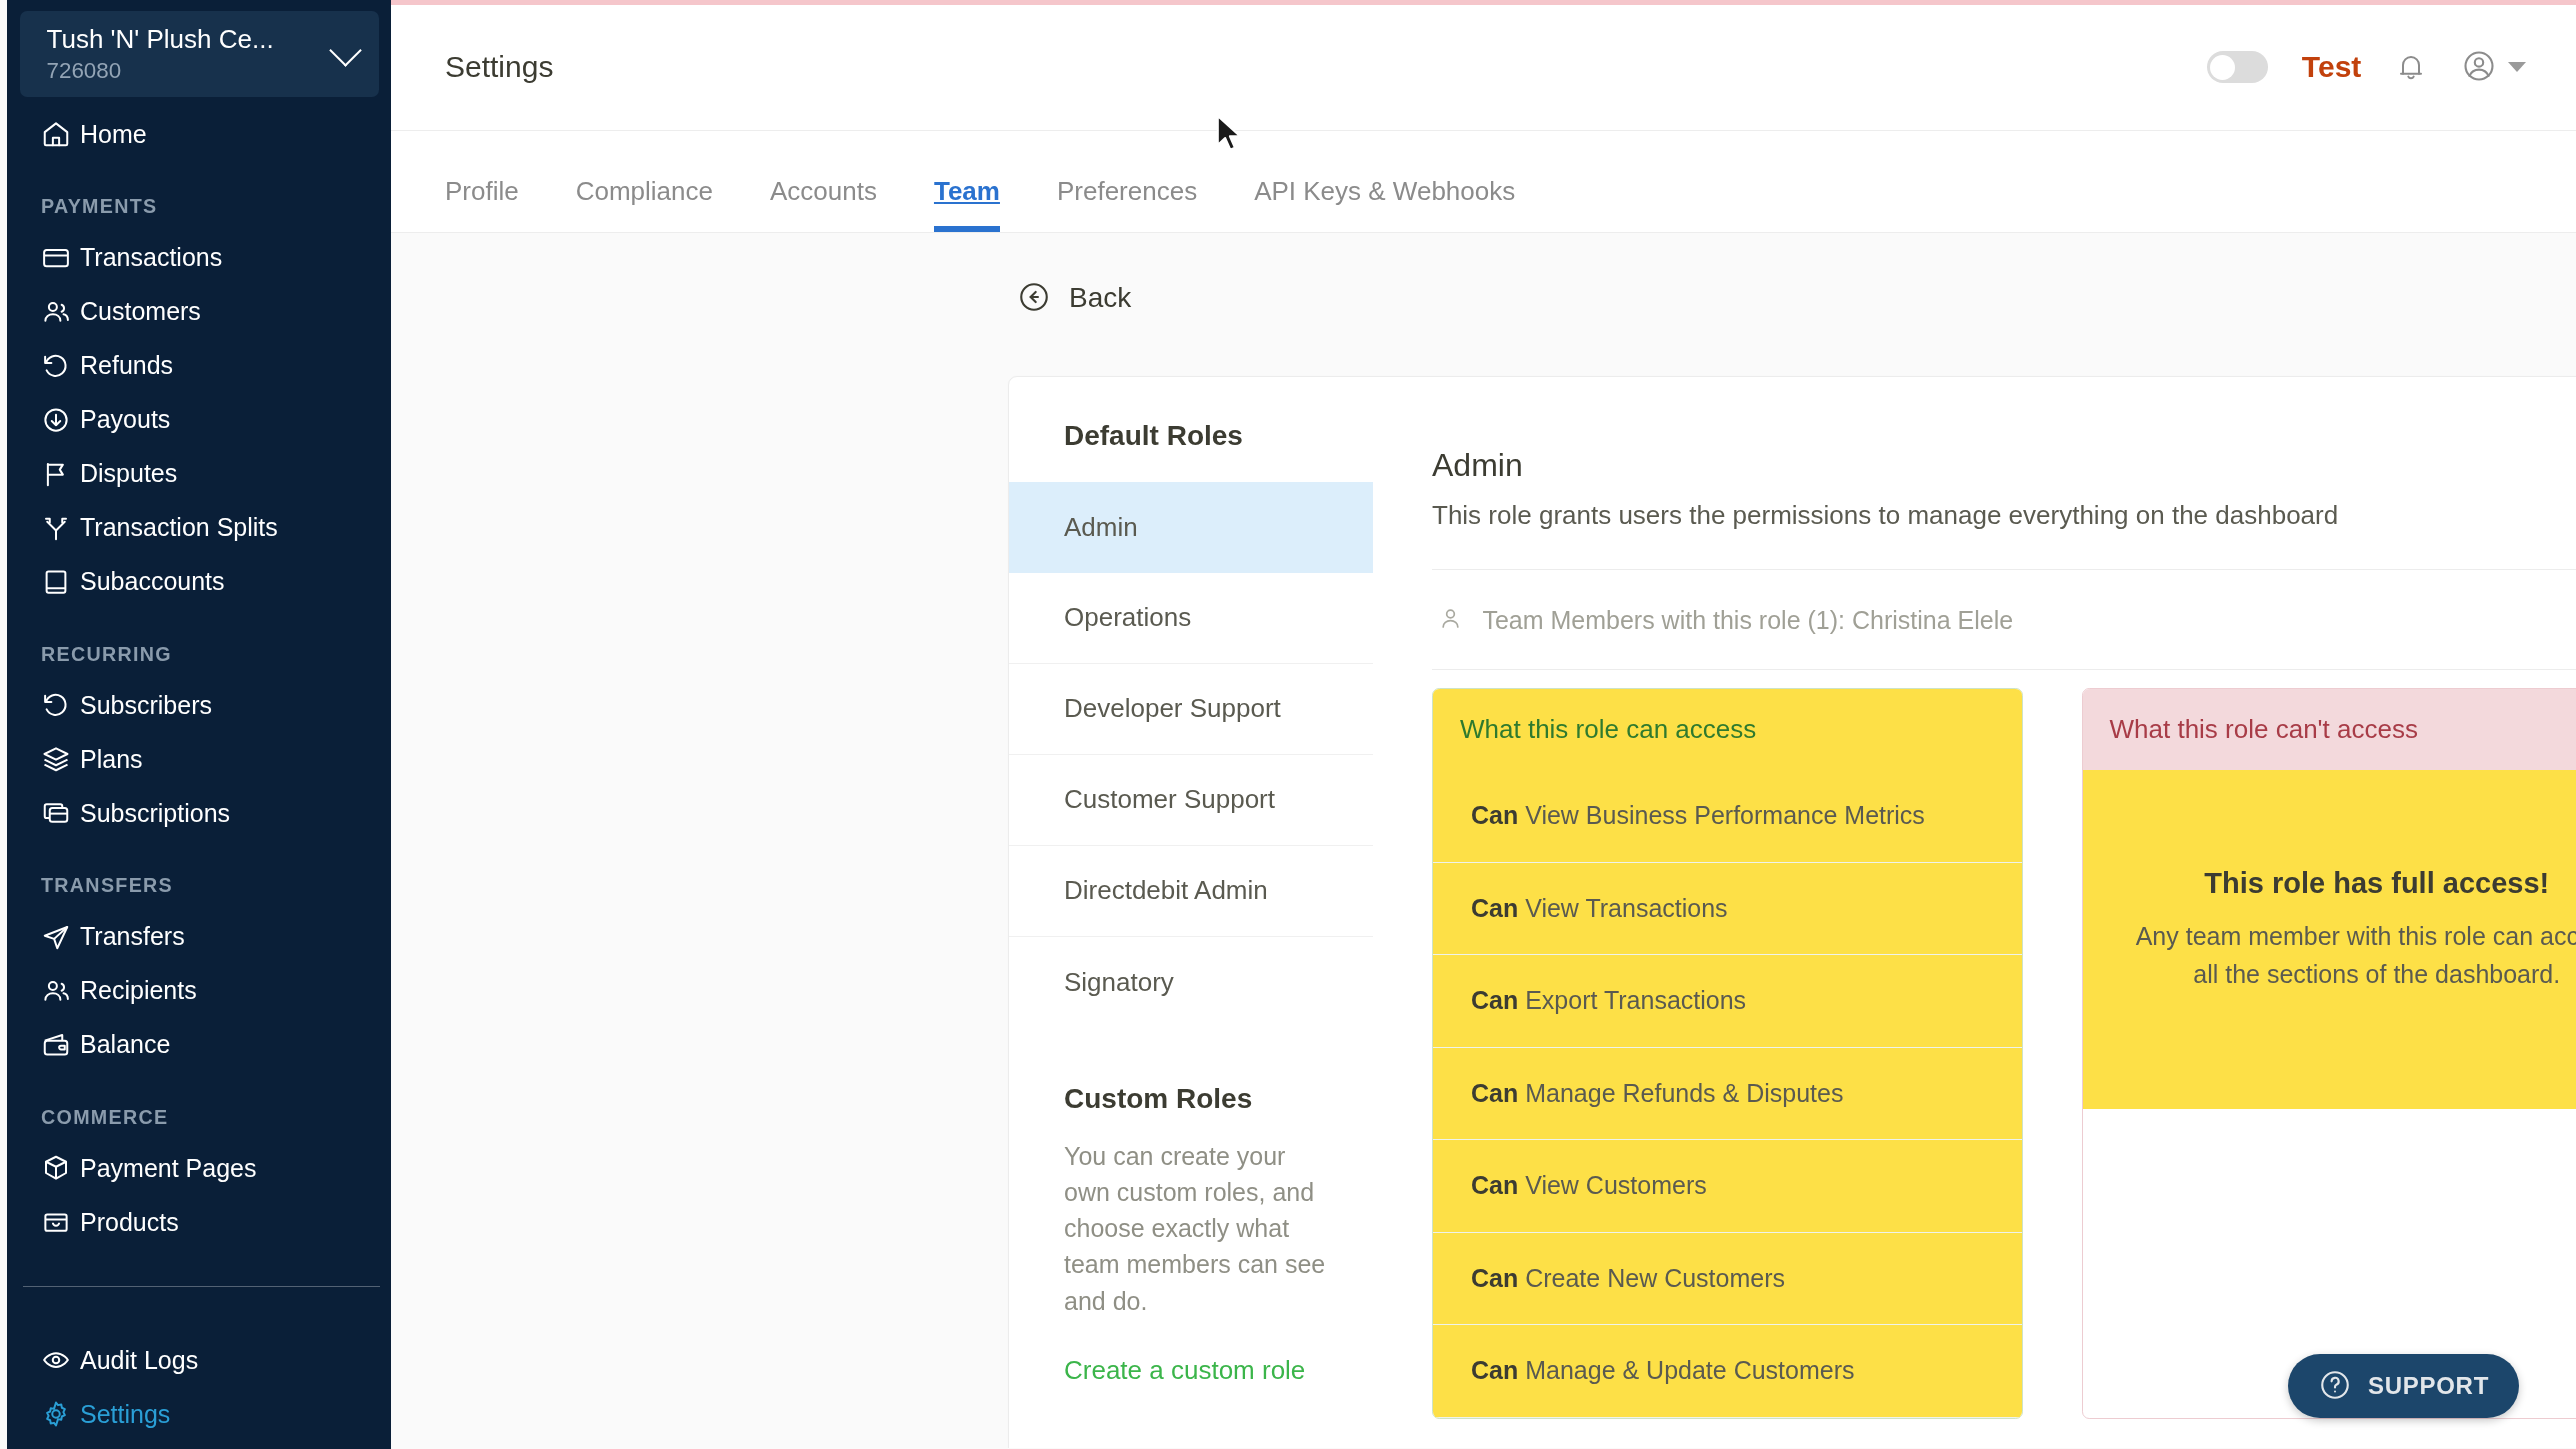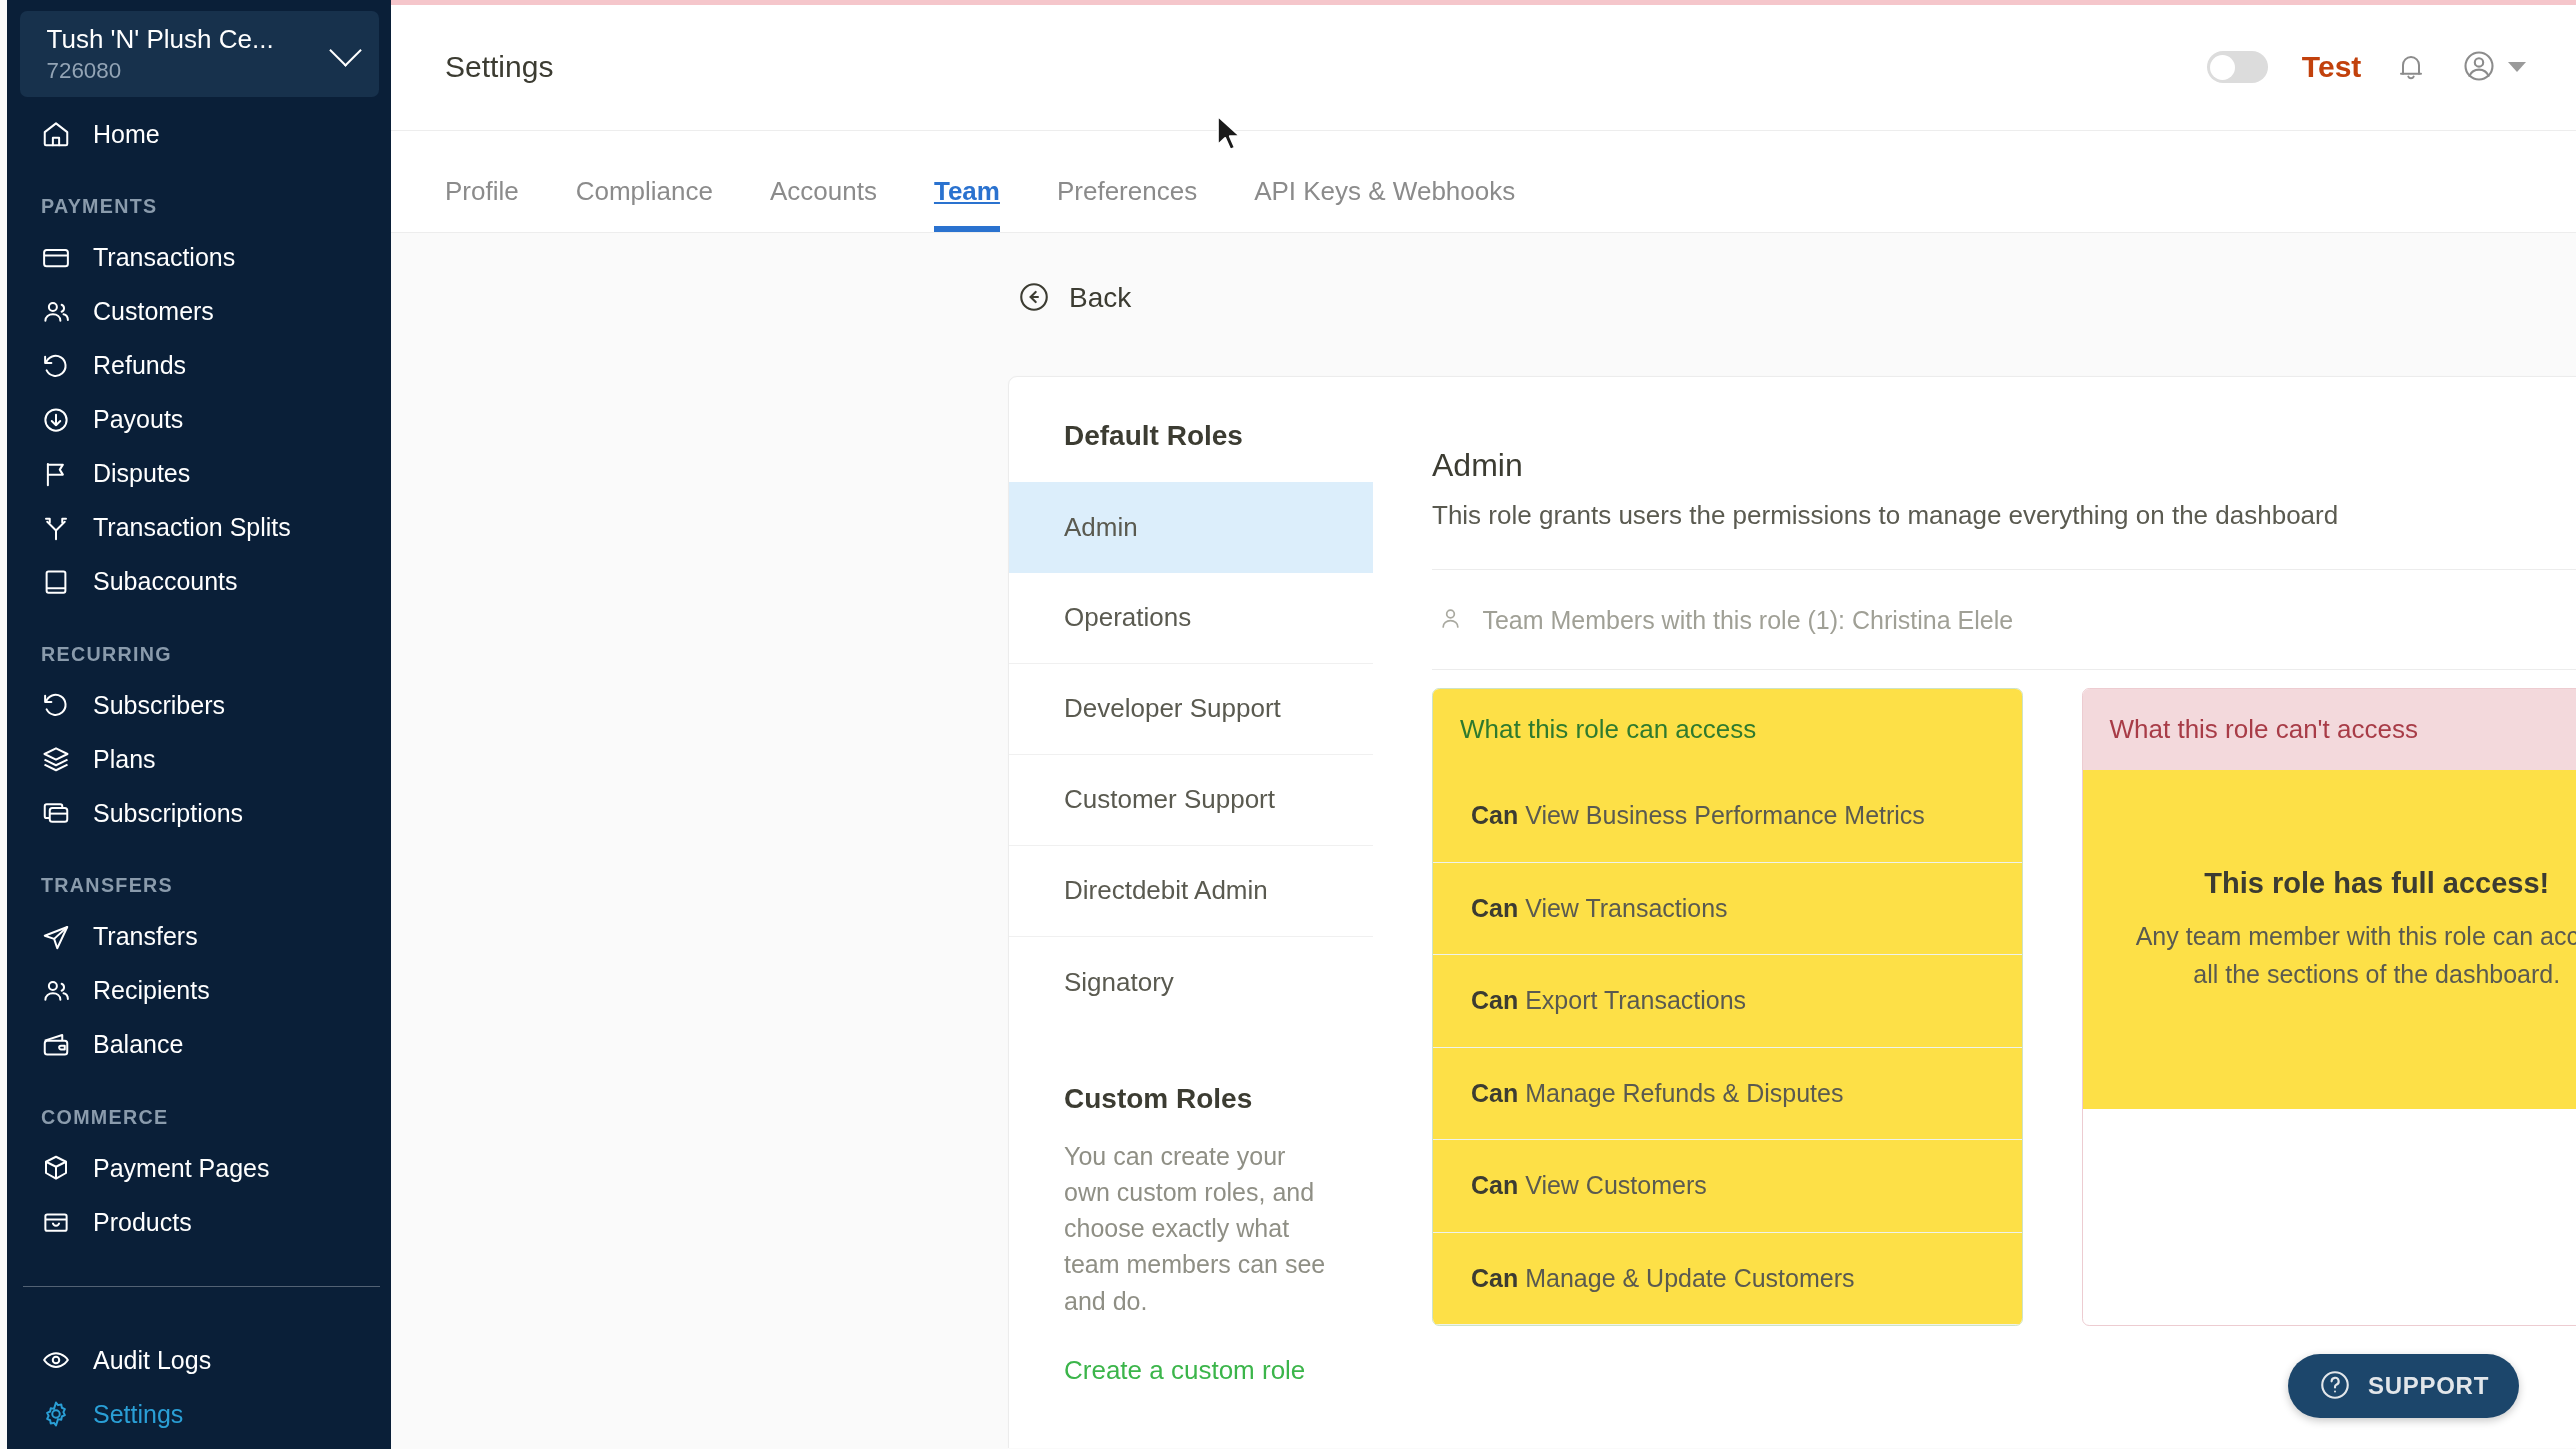--- a/index.html
+++ b/index.html
@@ -39,21 +39,21 @@
     width:23px; height:23px; flex:0 0 23px;
     border-right:2.7px solid #ffffff; border-bottom:2.7px solid #ffffff;
     transform:rotate(45deg); margin-bottom:7.2px; margin-left:9px;
   }
 
   .nav-scroll { position:absolute; top:107px; left:0; right:0; bottom:89px; overflow:hidden; }
 
   .nav-item {
     display:flex; align-items:center;
     height:54px; padding-left:34px;
-    cursor:pointer; gap:22px;
+    cursor:pointer; gap:9px;
   }
   .nav-item .ico { width:30px; height:30px; flex:0 0 30px; display:block; }
   .nav-item .ico svg { width:30px; height:30px; display:block; }
   .nav-label { font-size:25px; color:#ffffff; white-space:nowrap; }
   .nav-item.active .nav-label { color:#2a9fd6; }
   .nav-item.active .ico svg { stroke:#2a9fd6; }
 
   .nav-section {
     font-size:19.7px; letter-spacing:1.3px; font-weight:700;
     color:#8a9bac; padding:34px 0 12.5px 34px;
@@ -508,20 +508,21 @@
           <div class="cards">
 
             <div class="card can">
               <div class="card-head">What this role can access</div>
               <div class="card-body">
                 <div class="perm"><b>Can</b> <span>View Business Performance Metrics</span></div>
                 <div class="perm"><b>Can</b> <span>View Transactions</span></div>
                 <div class="perm"><b>Can</b> <span>Export Transactions</span></div>
                 <div class="perm"><b>Can</b> <span>Manage Refunds &amp; Disputes</span></div>
                 <div class="perm"><b>Can</b> <span>View Customers</span></div>
+                <div class="perm"><b>Can</b> <span>Create New Customers</span></div>
                 <div class="perm"><b>Can</b> <span>Manage &amp; Update Customers</span></div>
               </div>
             </div>
 
             <div class="card cannot">
               <div class="card-head">What this role can't access</div>
               <div class="card-body">
                 <div class="empty">
                   <div class="empty-title">This role has full access!</div>
                   <div class="empty-text">Any team member with this role can access all the sections of the dashboard.</div>

